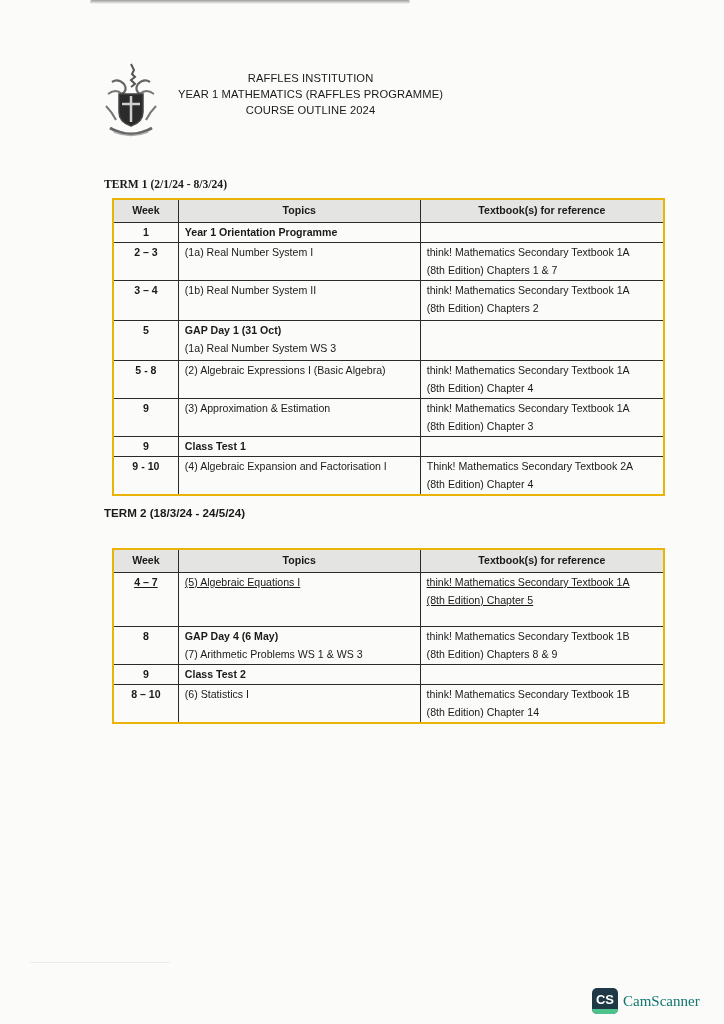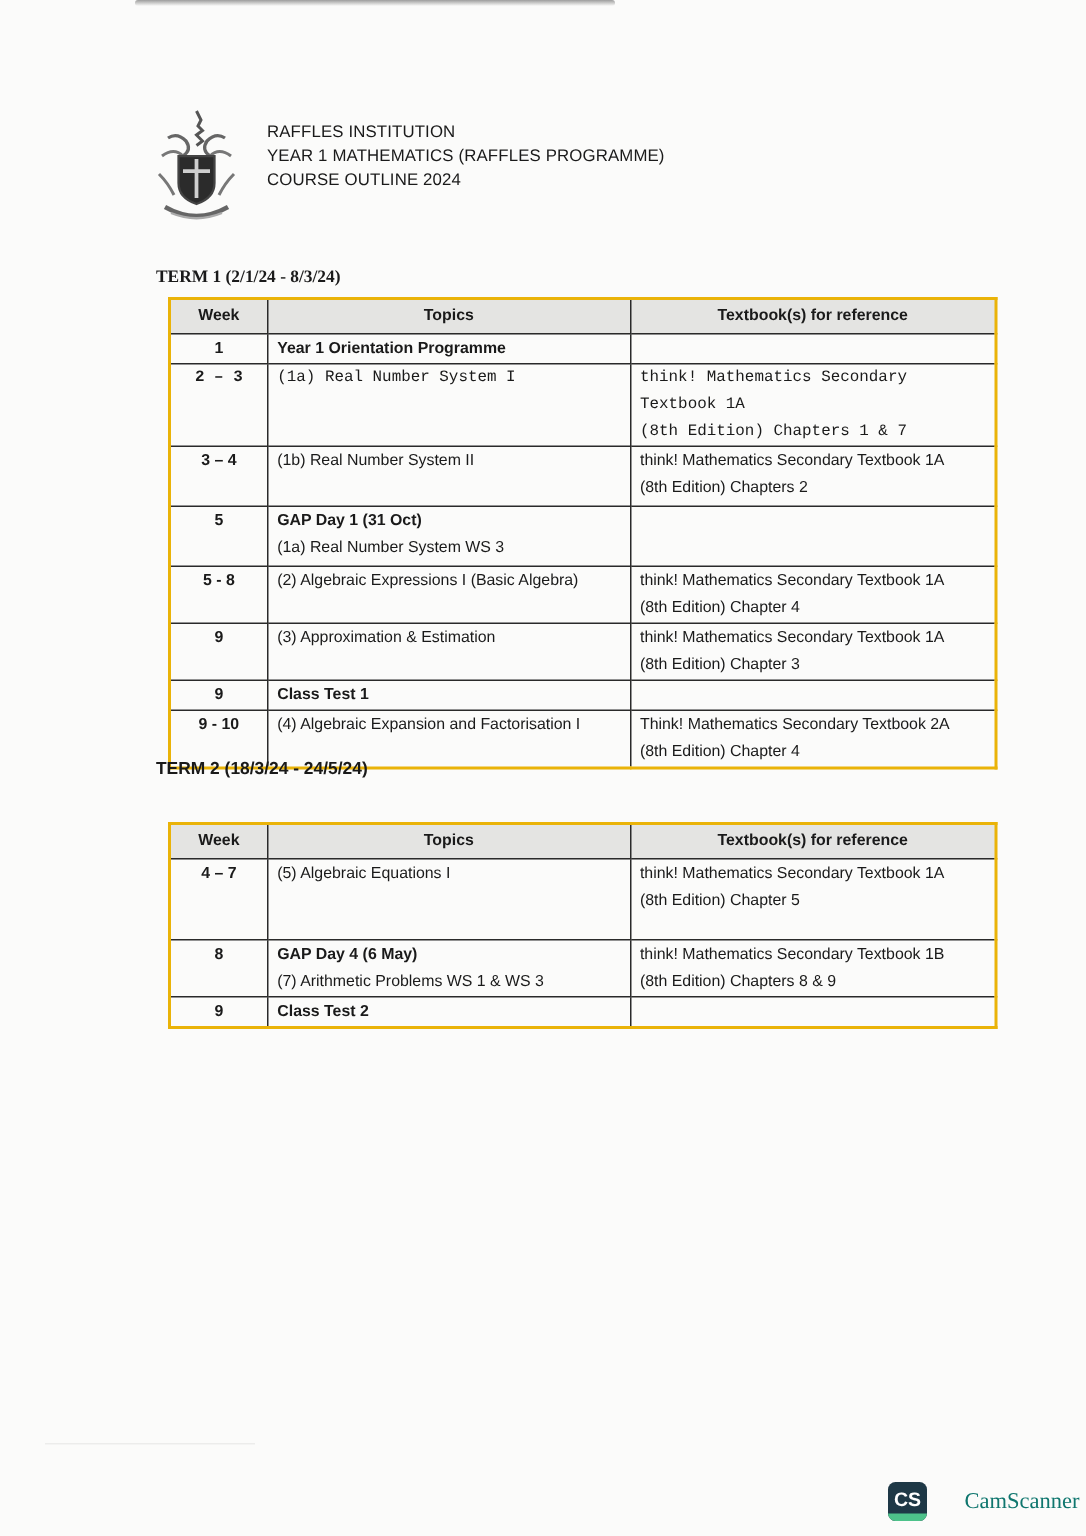--- a/index.html
+++ b/index.html
@@ -20,23 +20,24 @@
       left: 90px;
       top: 0;
       width: 320px;
       height: 4px;
       background: linear-gradient(to bottom, rgba(80,80,80,0.55), rgba(80,80,80,0));
       border-radius: 2px;
     }
     .header {
       position: absolute;
       left: 102px;
-      top: 68px;
+      top: 58px;
       display: flex;
       align-items: flex-start;
+      text-align: center;
     }
     .crest {
       width: 58px;
       height: 80px;
       margin-right: 18px;
       margin-top: 2px;
     }
     .header-lines {
       padding-top: 12px;
       font-size: 11.2px;
@@ -77,21 +78,20 @@
     col.c-week { width: 65px; }
     col.c-topic { width: 243px; }
     col.c-book { width: 245px; }
     td.topic .bold { font-weight: bold; }
     .camscanner {
       position: absolute;
       left: 592px;
       top: 988px;
       display: flex;
       align-items: center;
-      gap: 20px;
     }
     .cs-logo {
       width: 26px;
       height: 26px;
       background: #1e3846;
       border-radius: 5px;
       color: #fff;
       font-weight: bold;
       font-size: 13px;
       display: flex;
@@ -160,21 +160,21 @@
       <th>Topics</th>
       <th>Textbook(s) for reference</th>
     </tr>
   </thead>
   <tbody>
     <tr style="height:20px;">
       <td class="week">1</td>
       <td class="topic"><span class="bold" style="font-weight:bold">Year 1 Orientation Programme</span></td>
       <td></td>
     </tr>
-    <tr style="height:38px;font-family:Liberation Mono, monospace;">
+    <tr style="height:38px;">
       <td class="week">2 – 3</td>
       <td class="topic">(1a) Real Number System I</td>
       <td>
           <div>think! Mathematics Secondary Textbook 1A</div>
           <div>(8th Edition) Chapters 1 &amp; 7</div>
         </td>
     </tr>
     <tr style="height:40px;">
       <td class="week">3 – 4</td>
       <td class="topic">(1b)  Real Number System II</td>
@@ -231,21 +231,21 @@
       <col class="c-book">
     </colgroup>
   <thead>
     <tr>
       <th>Week</th>
       <th>Topics</th>
       <th>Textbook(s) for reference</th>
     </tr>
   </thead>
   <tbody>
-    <tr style="height:54px;">
+    <tr style="height:54px;text-decoration:underline;">
       <td class="week">4 – 7</td>
       <td class="topic">(5) Algebraic Equations I</td>
       <td>
           <div>think! Mathematics Secondary Textbook 1A</div>
           <div>(8th Edition) Chapter 5</div>
         </td>
     </tr>
     <tr style="height:38px;">
       <td class="week">8</td>
       <td class="topic">
@@ -254,20 +254,28 @@
         </td>
       <td>
           <div>think! Mathematics Secondary Textbook 1B</div>
           <div>(8th Edition) Chapters 8 &amp; 9</div>
         </td>
     </tr>
     <tr style="height:20px;">
       <td class="week">9</td>
       <td class="topic"><span class="bold">Class Test 2</span></td>
       <td></td>
+    </tr>
+    <tr style="height:38px;">
+      <td class="week">8 – 10</td>
+      <td class="topic">(6) Statistics I</td>
+      <td>
+          <div>think! Mathematics Secondary Textbook  1B</div>
+          <div>(8th Edition) Chapter 14</div>
+        </td>
     </tr>
   </tbody>
 </table>
 
 <div class="bottom-line"></div>
 
 <div class="camscanner">
   <div class="cs-logo">
       <span>CS</span>
     </div>

